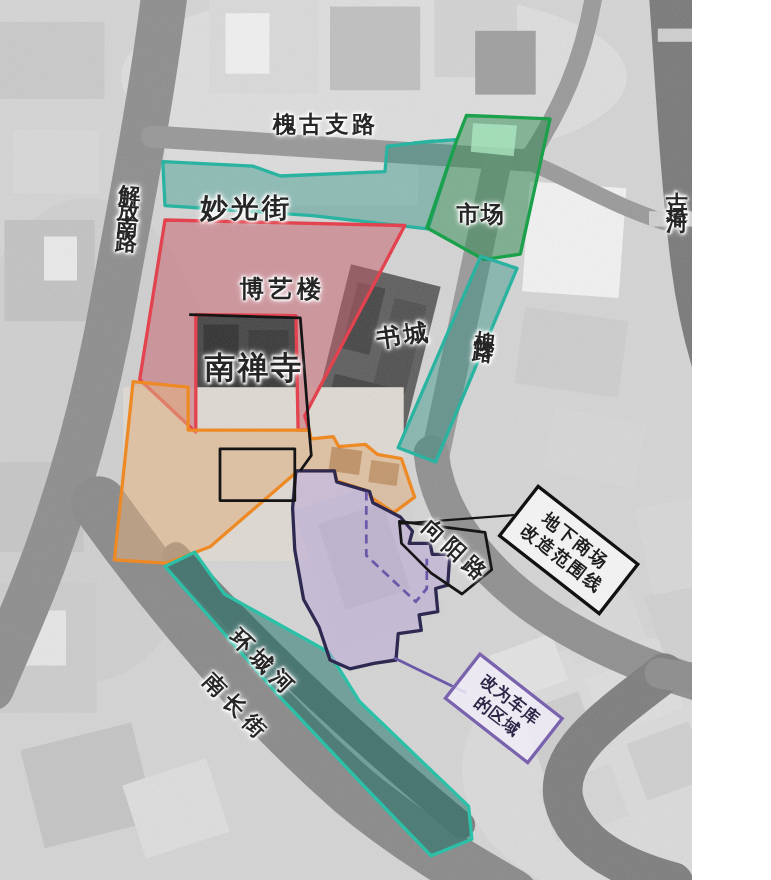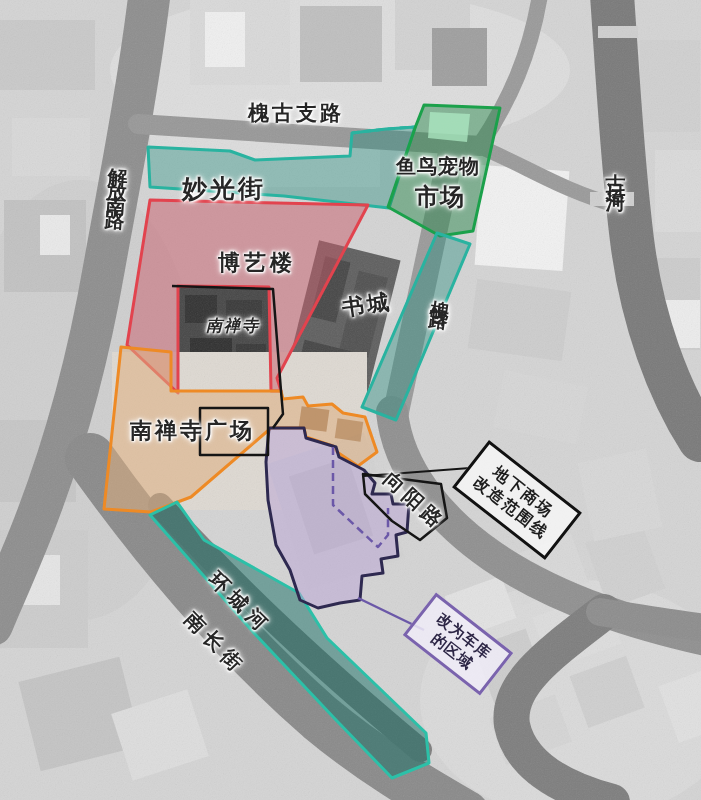--- a/index.html
+++ b/index.html
@@ -1,17 +1,17 @@
 <!DOCTYPE html>
 <html><head>
 <meta charset="utf-8">
 <style>
   html,body{margin:0;padding:0;background:#ffffff;}
-  #stage{position:relative;width:701px;height:800px;overflow:hidden;background:#d6d6d6;
-         font-family:"DejaVu Serif","Liberation Serif",serif;}
+  #stage{position:relative;width:615px;height:800px;overflow:hidden;background:#d6d6d6;
+         font-family:"DejaVu Serif","Liberation Serif",serif;padding-left:14px;}
   #stage svg{position:absolute;left:0;top:0;}
   .maplabel{position:absolute;color:#262626;font-weight:700;white-space:nowrap;
     text-shadow:0 0 3px #fff,0 0 5px #fff,0 0 7px #fff,1px 1px 2px #fff,-1px -1px 2px #fff;}
   .vert{writing-mode:vertical-rl;text-orientation:upright;}
   .callout{position:absolute;display:flex;flex-direction:column;align-items:center;justify-content:center;
     text-align:center;font-weight:700;color:#1c1c1c;line-height:1.25;}
   .callout .cline{white-space:nowrap;}
   .co-underground{left:458px;top:470px;width:112px;height:54px;border:3px solid #111;
     background:rgba(252,252,252,0.72);transform:rotate(38deg);font-size:16px;letter-spacing:2px;}
   .co-garage{left:409px;top:617px;width:92px;height:48px;border:3px solid #7a63ad;
@@ -125,28 +125,26 @@
     <rect x="200" y="408" width="68" height="47"></rect>
     <path d="M363,474 L441,484 L447,518 L420,540 L392,521 L365,494 Z"></path>
     <path d="M364,476 L470,468" stroke-width="2"></path>
   </g>
   <path d="M358,598 L424,630" fill="none" stroke="#6b58a8" stroke-width="2.5"></path>
 </svg>
 
 <div class="maplabel" style="left:248px;top:99px;font-size:21px;letter-spacing:3px;">槐古支路</div>
 <div class="maplabel vert" style="left:105px;top:152px;font-size:20px;letter-spacing:14px;transform:rotate(4deg);">解放南路</div>
 <div class="maplabel" style="left:182px;top:172px;font-size:25px;letter-spacing:3px;">妙光街</div>
-<div class="maplabel" style="left:396px;top:153px;font-size:20px;letter-spacing:1px;">鱼鸟宠物</div>
-<div class="maplabel" style="left:415px;top:181px;font-size:24px;letter-spacing:1px;">市场</div>
+<div class="maplabel" style="left:415px;top:181px;font-size:21px;letter-spacing:1px;">市场</div>
 <div class="maplabel vert" style="left:603px;top:158px;font-size:20px;letter-spacing:9px;">古运河</div>
 <div class="maplabel" style="left:218px;top:228px;font-size:22px;letter-spacing:4px;margin-top:20px;">博艺楼</div>
-<div class="maplabel" style="left:206px;top:316px;font-size:16px;letter-spacing:2px;font-style:italic;">南禅寺</div>
+<div class="maplabel" style="left:186px;top:316px;font-size:28px;letter-spacing:2px;">南禅寺</div>
 <div class="maplabel" style="left:342px;top:290px;font-size:22px;letter-spacing:3px;transform:rotate(-8deg);">书城</div>
 <div class="maplabel vert" style="left:430px;top:286px;font-size:19px;letter-spacing:5px;transform:rotate(8deg);">槐古路</div>
-<div class="maplabel" style="left:130px;top:416px;font-size:22px;letter-spacing:3px;">南禅寺广场</div>
 <div class="maplabel" style="left:396px;top:466px;font-size:20px;letter-spacing:5px;transform:rotate(42deg);transform-origin:left top;">向阳路</div>
 <div class="maplabel" style="left:222px;top:566px;font-size:20px;letter-spacing:6px;transform:rotate(45deg);transform-origin:left top;">环城河</div>
 <div class="maplabel" style="left:198px;top:606px;font-size:20px;letter-spacing:6px;transform:rotate(46deg);transform-origin:left top;">南长街</div>
 
 <div class="callout co-underground" style="border-color: rgb(17, 17, 17);">
   <div class="cline">地下商场</div>
   <div class="cline">改造范围线</div>
 </div>
 <div class="callout co-garage" style="border-color: rgb(122, 99, 173);">
   <div class="cline">改为车库</div>

